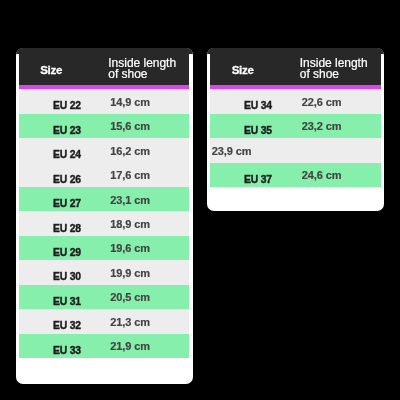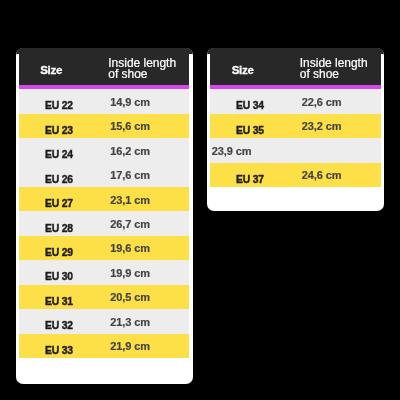--- a/index.html
+++ b/index.html
@@ -5,23 +5,23 @@
   html,body{margin:0;padding:0;}
   body{width:400px;height:400px;background:#000;font-family:"Liberation Sans",sans-serif;}
   .stage{position:relative;width:400px;height:400px;overflow:hidden;background:#000;}
   .card{position:absolute;background:#fff;border-radius:7px;overflow:hidden;padding:0 3.3px 1.7px;box-sizing:border-box;}
   .card::before{content:'';position:absolute;left:0;top:0;width:100%;height:6px;background:#282828;}
   #card1{left:15.5px;top:48px;width:177px;height:335.5px;}
   #card2{left:207px;top:48px;width:177px;height:163.4px;}
   .thead{background:#282828;height:37.3px;position:relative;border-bottom:4px solid #d946ef;}
   .row{height:24.44px;display:flex;align-items:center;}
   .row.odd{background:#ededed;}
-  .row.even{background:#fde047;}
+  .row.even{background:#86efac;}
   .c1,.c2{position:relative;top:0.35px;}
-  .c1{width:90px;padding-left:26px;box-sizing:border-box;font-weight:bold;font-size:11.5px;
+  .c1{width:90px;padding-left:34px;box-sizing:border-box;font-weight:bold;font-size:11.5px;
       letter-spacing:-0.2px;color:#1d1d1d;margin-top:7px;-webkit-text-stroke:0.42px #1d1d1d;}
   .c1 .sq{display:inline-block;transform:scaleX(0.9);transform-origin:0 50%;}
   .c2{font-size:11px;color:#434343;letter-spacing:-0.12px;padding-left:1.5px;font-weight:bold;-webkit-text-stroke:0.18px #434343;}
   .th{position:absolute;color:#fff;}
   .th1{left:21.4px;top:2.6px;height:37.3px;display:flex;align-items:center;font-weight:bold;
        font-size:11.6px;letter-spacing:-0.35px;-webkit-text-stroke:0.28px #fff;}
   .th2{left:89.5px;top:10.1px;font-size:12px;line-height:10.5px;width:88px;letter-spacing:-0.02px;
        -webkit-text-stroke:0.22px #fff;}
 </style>
 </head>
@@ -51,21 +51,21 @@
     <div class="row odd">
       <div class="c1"><span class="sq">EU 26</span></div>
       <div class="c2">17,6 cm</div>
     </div>
     <div class="row even">
       <div class="c1"><span class="sq">EU 27</span></div>
       <div class="c2">23,1 cm</div>
     </div>
     <div class="row odd">
       <div class="c1"><span class="sq">EU 28</span></div>
-      <div class="c2">26,7 cm</div>
+      <div class="c2">18,9 cm</div>
     </div>
     <div class="row even">
       <div class="c1"><span class="sq">EU 29</span></div>
       <div class="c2">19,6 cm</div>
     </div>
     <div class="row odd">
       <div class="c1"><span class="sq">EU 30</span></div>
       <div class="c2">19,9 cm</div>
     </div>
     <div class="row even">

